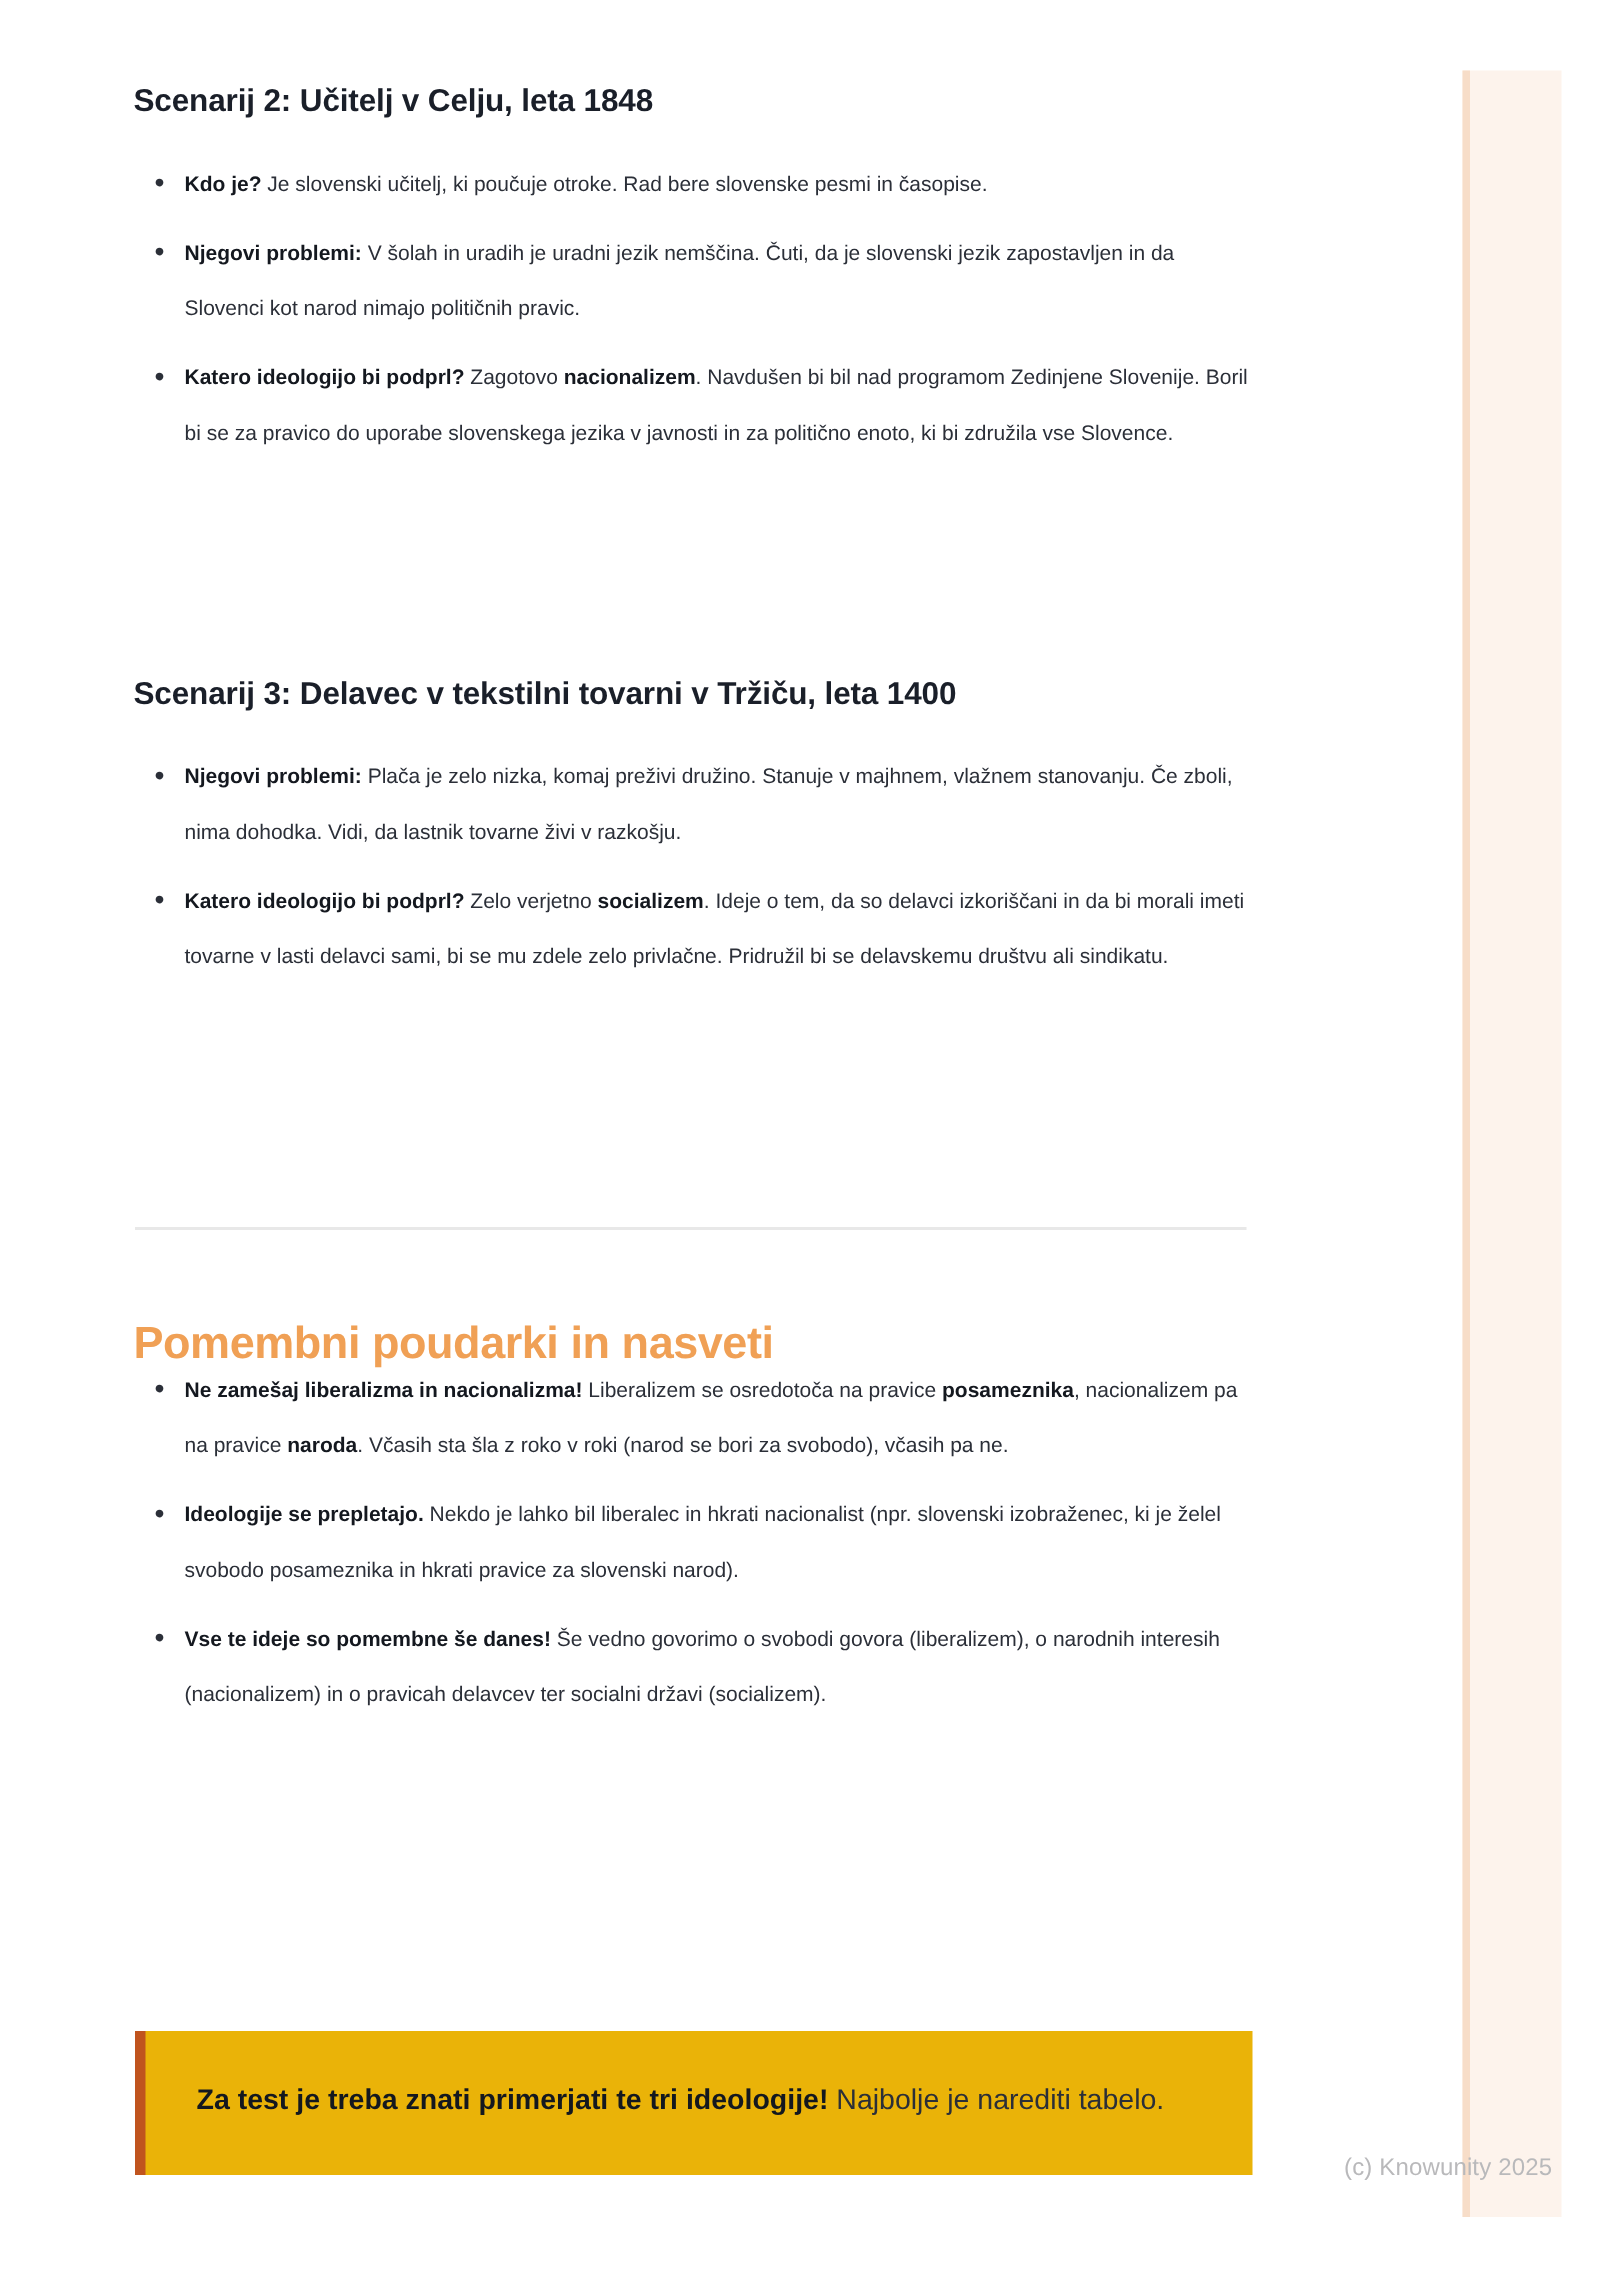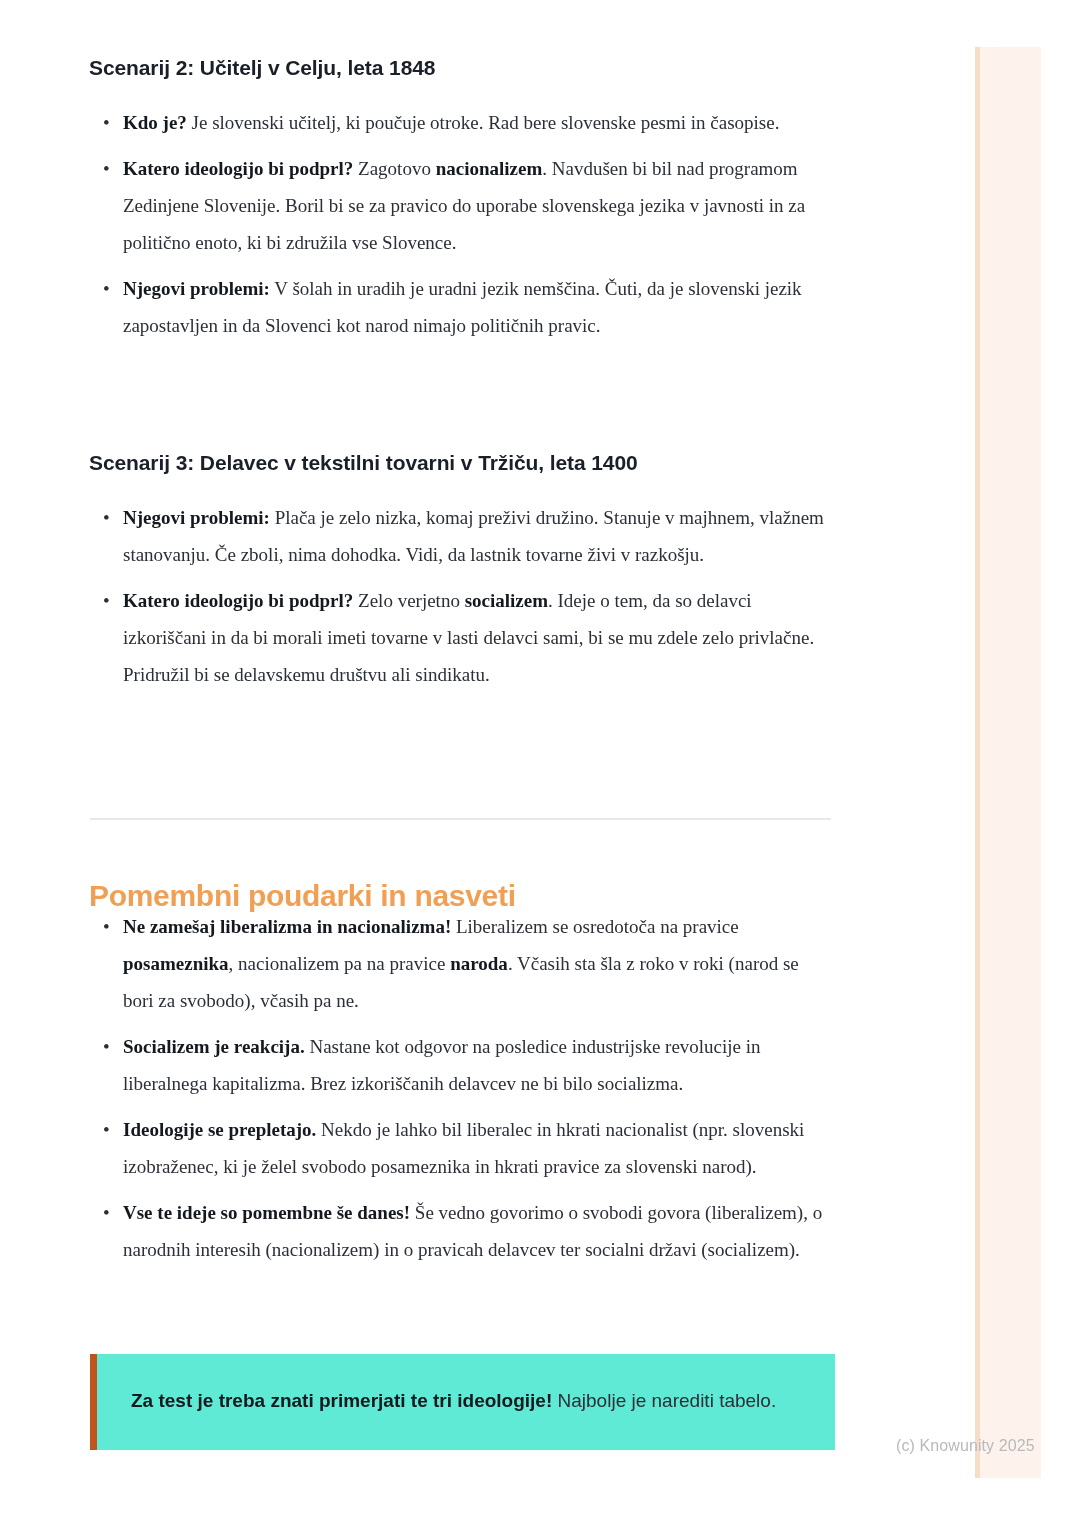--- a/index.html
+++ b/index.html
@@ -58,25 +58,24 @@
   }
 
   ul.bullets {
     list-style: none;
     margin: 0;
     padding: 0;
   }
   ul.bullets > li {
     position: relative;
     padding-left: 34px;
-    font-size: 19px;
+    font-size: 14px;
     line-height: 37px;
     color: #2b2f38;
     margin-bottom: 9px;
-    font-family: Liberation Serif, serif;
   }
   ul.bullets > li::before {
     content: "\2022";
     position: absolute;
     left: 14px;
     top: 0;
     font-size: 19px;
     line-height: 37px;
     color: #2b2f38;
   }
@@ -88,21 +87,21 @@
 
   hr.divider {
     border: none;
     border-top: 2px solid #e8e8e8;
     margin: 0;
     width: 741px;
   }
 
   .callout {
     position: relative;
-    background: #5eead4;
+    background: #eab308;
     border-left: 7px solid #c0541e;
     padding: 28px 26px 30px 34px;
     box-sizing: border-box;
     width: 745px;
   }
   .callout p {
     margin: 0;
     font-size: 19px;
     line-height: 38px;
     color: #2b2f38;
@@ -144,24 +143,24 @@
 
     <div class="blk-s2-head">
       <h3 class="scenario-heading">Scenarij 2: Učitelj v Celju, leta 1848</h3>
     </div>
 
     <ul class="bullets blk-s2-list">
       <li>
         <b>Kdo je?</b><span> Je slovenski učitelj, ki poučuje otroke. Rad bere slovenske pesmi in časopise.</span>
       </li>
       <li>
+        <b>Njegovi problemi:</b><span> V šolah in uradih je uradni jezik nemščina. Čuti, da je slovenski jezik zapostavljen in da Slovenci kot narod nimajo političnih pravic.</span>
+      </li>
+      <li>
         <b>Katero ideologijo bi podprl?</b><span> Zagotovo </span><b>nacionalizem</b><span>. Navdušen bi bil nad programom Zedinjene Slovenije. Boril bi se za pravico do uporabe slovenskega jezika v javnosti in za politično enoto, ki bi združila vse Slovence.</span>
-      </li>
-      <li>
-        <b>Njegovi problemi:</b><span> V šolah in uradih je uradni jezik nemščina. Čuti, da je slovenski jezik zapostavljen in da Slovenci kot narod nimajo političnih pravic.</span>
       </li>
     </ul>
 
     <div class="blk-s3-head">
       <h3 class="scenario-heading">Scenarij 3: Delavec v tekstilni tovarni v Tržiču, leta 1400</h3>
     </div>
 
     <ul class="bullets blk-s3-list">
       <li>
         <b>Njegovi problemi:</b><span> Plača je zelo nizka, komaj preživi družino. Stanuje v majhnem, vlažnem stanovanju. Če zboli, nima dohodka. Vidi, da lastnik tovarne živi v razkošju.</span>
@@ -175,23 +174,20 @@
       <hr class="divider">
     </div>
 
     <div class="blk-sec-head">
       <h2 class="section-heading">Pomembni poudarki in nasveti</h2>
     </div>
 
     <ul class="bullets blk-sec-list">
       <li>
         <b>Ne zamešaj liberalizma in nacionalizma!</b><span> Liberalizem se osredotoča na pravice </span><b>posameznika</b><span>, nacionalizem pa na pravice </span><b>naroda</b><span>. Včasih sta šla z roko v roki (narod se bori za svobodo), včasih pa ne.</span>
-      </li>
-      <li>
-        <b>Socializem je reakcija.</b><span> Nastane kot odgovor na posledice industrijske revolucije in liberalnega kapitalizma. Brez izkoriščanih delavcev ne bi bilo socializma.</span>
       </li>
       <li>
         <b>Ideologije se prepletajo.</b><span> Nekdo je lahko bil liberalec in hkrati nacionalist (npr. slovenski izobraženec, ki je želel svobodo posameznika in hkrati pravice za slovenski narod).</span>
       </li>
       <li>
         <b>Vse te ideje so pomembne še danes!</b><span> Še vedno govorimo o svobodi govora (liberalizem), o narodnih interesih (nacionalizem) in o pravicah delavcev ter socialni državi (socializem).</span>
       </li>
     </ul>
 
     <div class="blk-callout">

